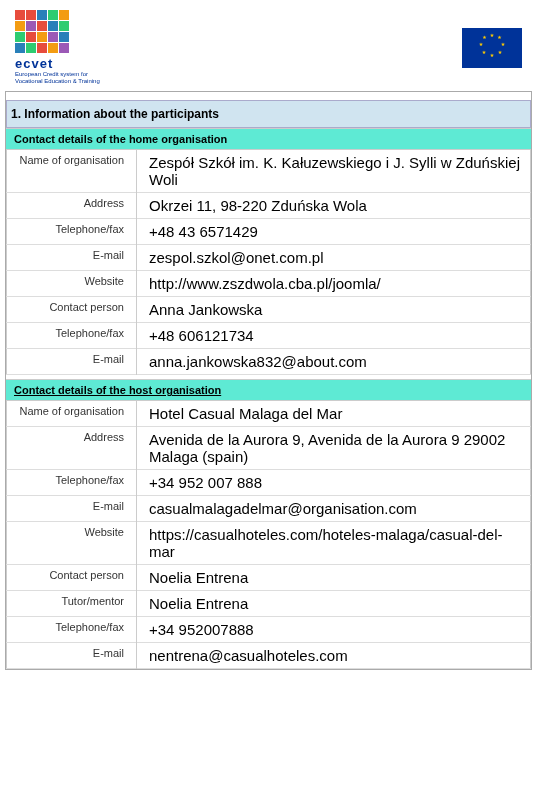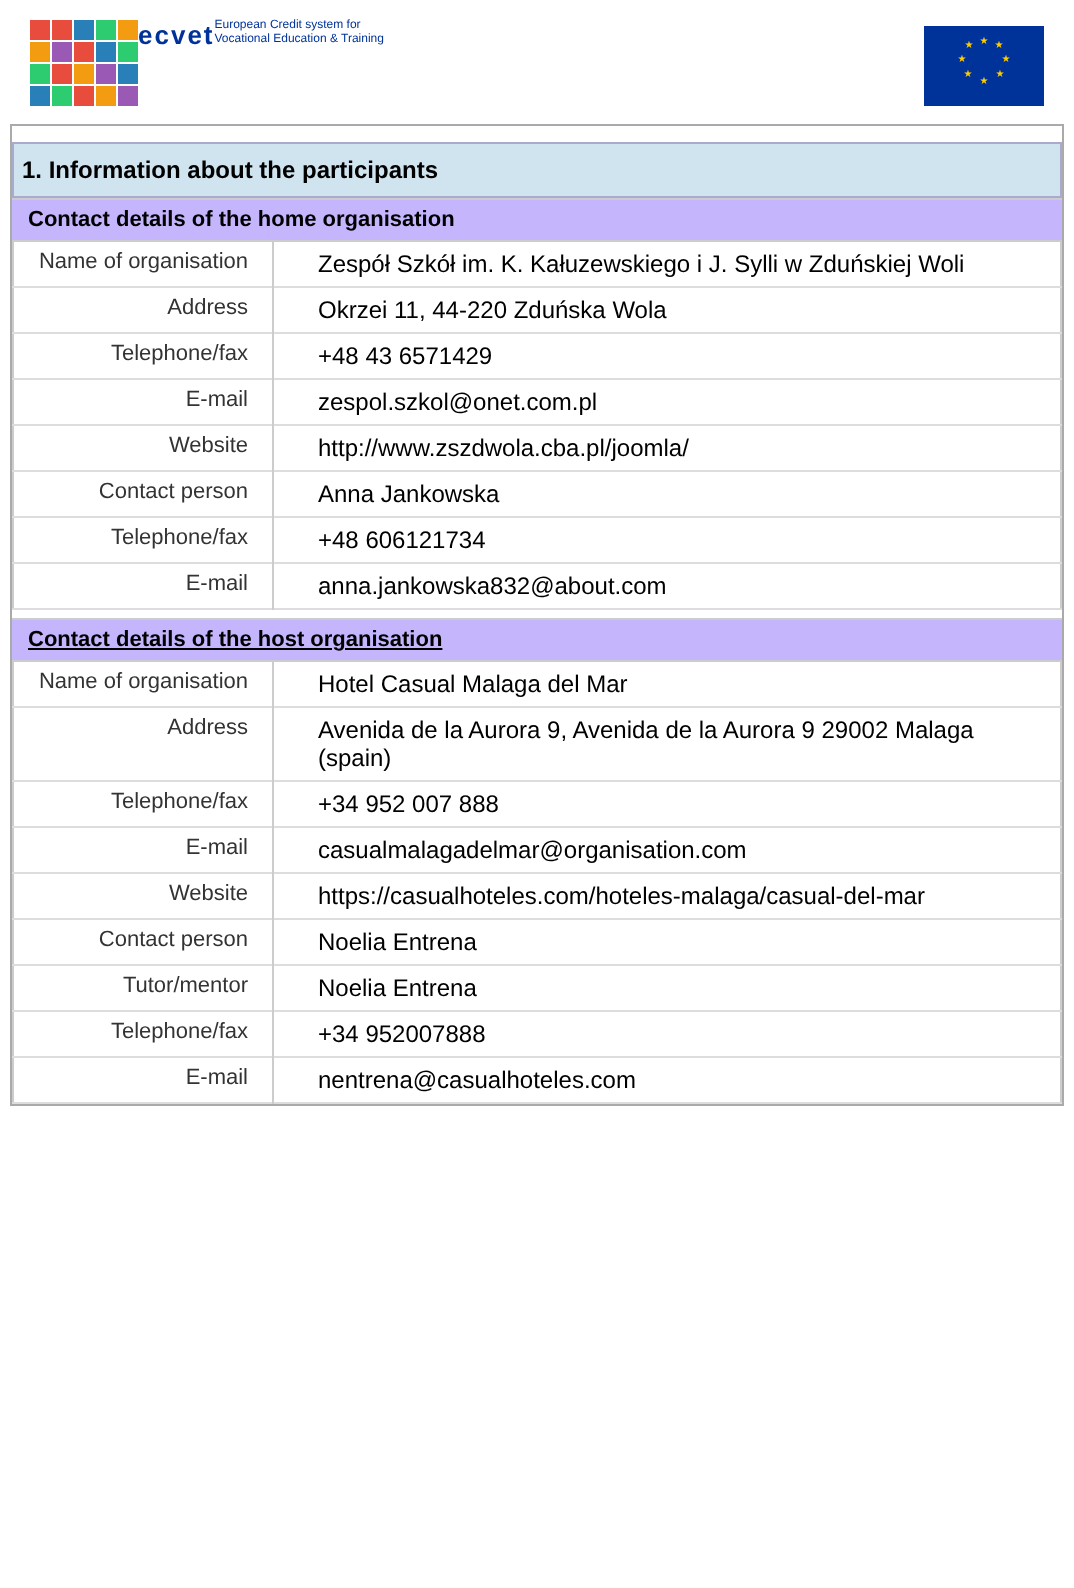--- a/index.html
+++ b/index.html
@@ -12,20 +12,21 @@
       min-height: 794px;
     }
     .header {
       display: flex;
       align-items: center;
       justify-content: space-between;
       padding: 10px 15px 6px 15px;
     }
     .logo-area {
       display: flex;
+      flex-direction: column;
       align-items: flex-start;
     }
     .logo-blocks {
       display: grid;
       grid-template-columns: repeat(5, 10px);
       grid-template-rows: repeat(4, 10px);
       gap: 1px;
       margin-bottom: 3px;
     }
     .logo-block { width: 10px; height: 10px; }
@@ -57,21 +58,21 @@
     }
     .section-header {
       background: #d0e4f0;
       padding: 6px 4px;
       font-size: 12px;
       font-weight: bold;
       border: 1px solid #aac;
       margin-top: 8px;
     }
     .subsection-header {
-      background: #c4b5fd;
+      background: #5eead4;
       padding: 4px 8px;
       font-size: 11px;
       font-weight: bold;
       border-bottom: 1px solid #ccc;
       border-top: 1px solid #ccc;
     }
     .info-table {
       width: 100%;
       border-collapse: collapse;
       border-left: 1px solid #ccc;
@@ -87,22 +88,22 @@
     .info-table td.label {
       text-align: right;
       color: #333;
       width: 130px;
       font-size: 11px;
       white-space: nowrap;
       padding-right: 12px;
       border-right: 1px solid #ccc;
     }
     .info-table td.value {
-      font-size: 12px;
-      padding-left: 22px;
+      font-size: 15px;
+      padding-left: 12px;
     }
     .outer-border {
       border: 1px solid #aaa;
       margin: 0 5px;
     }
   </style>
 </head>
 <body>
 
 <div class="header">
@@ -161,21 +162,21 @@
 
   <div class="subsection-header">Contact details of the home organisation</div>
   <table class="info-table">
     <tbody>
         <tr>
       <td class="label">Name of organisation</td>
       <td class="value">Zespół Szkół im. K. Kałuzewskiego i J. Sylli  w Zduńskiej Woli</td>
     </tr>
     <tr>
       <td class="label">Address</td>
-      <td class="value">Okrzei 11, 44-220 Zduńska Wola</td>
+      <td class="value">Okrzei 11, 98-220 Zduńska Wola</td>
     </tr>
     <tr>
       <td class="label">Telephone/fax</td>
       <td class="value">+48 43 6571429</td>
     </tr>
     <tr>
       <td class="label">E-mail</td>
       <td class="value">zespol.szkol@onet.com.pl</td>
     </tr>
     <tr>

